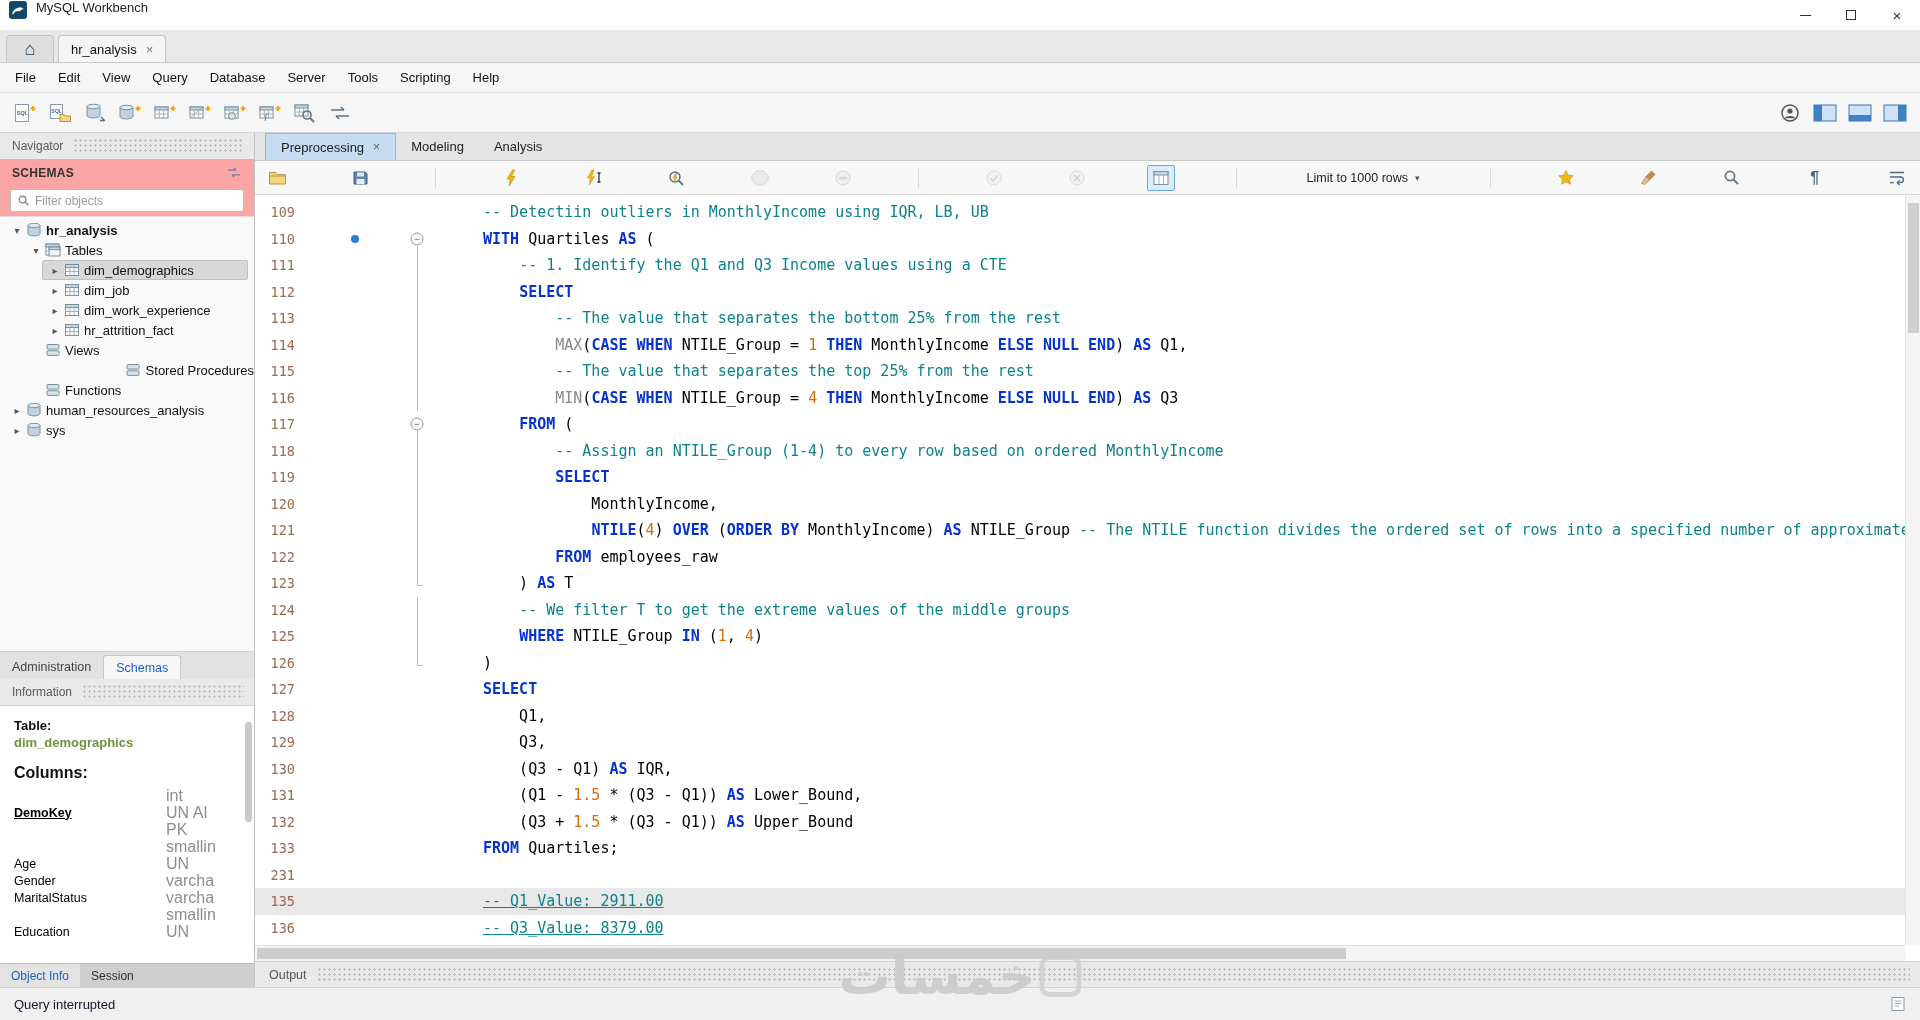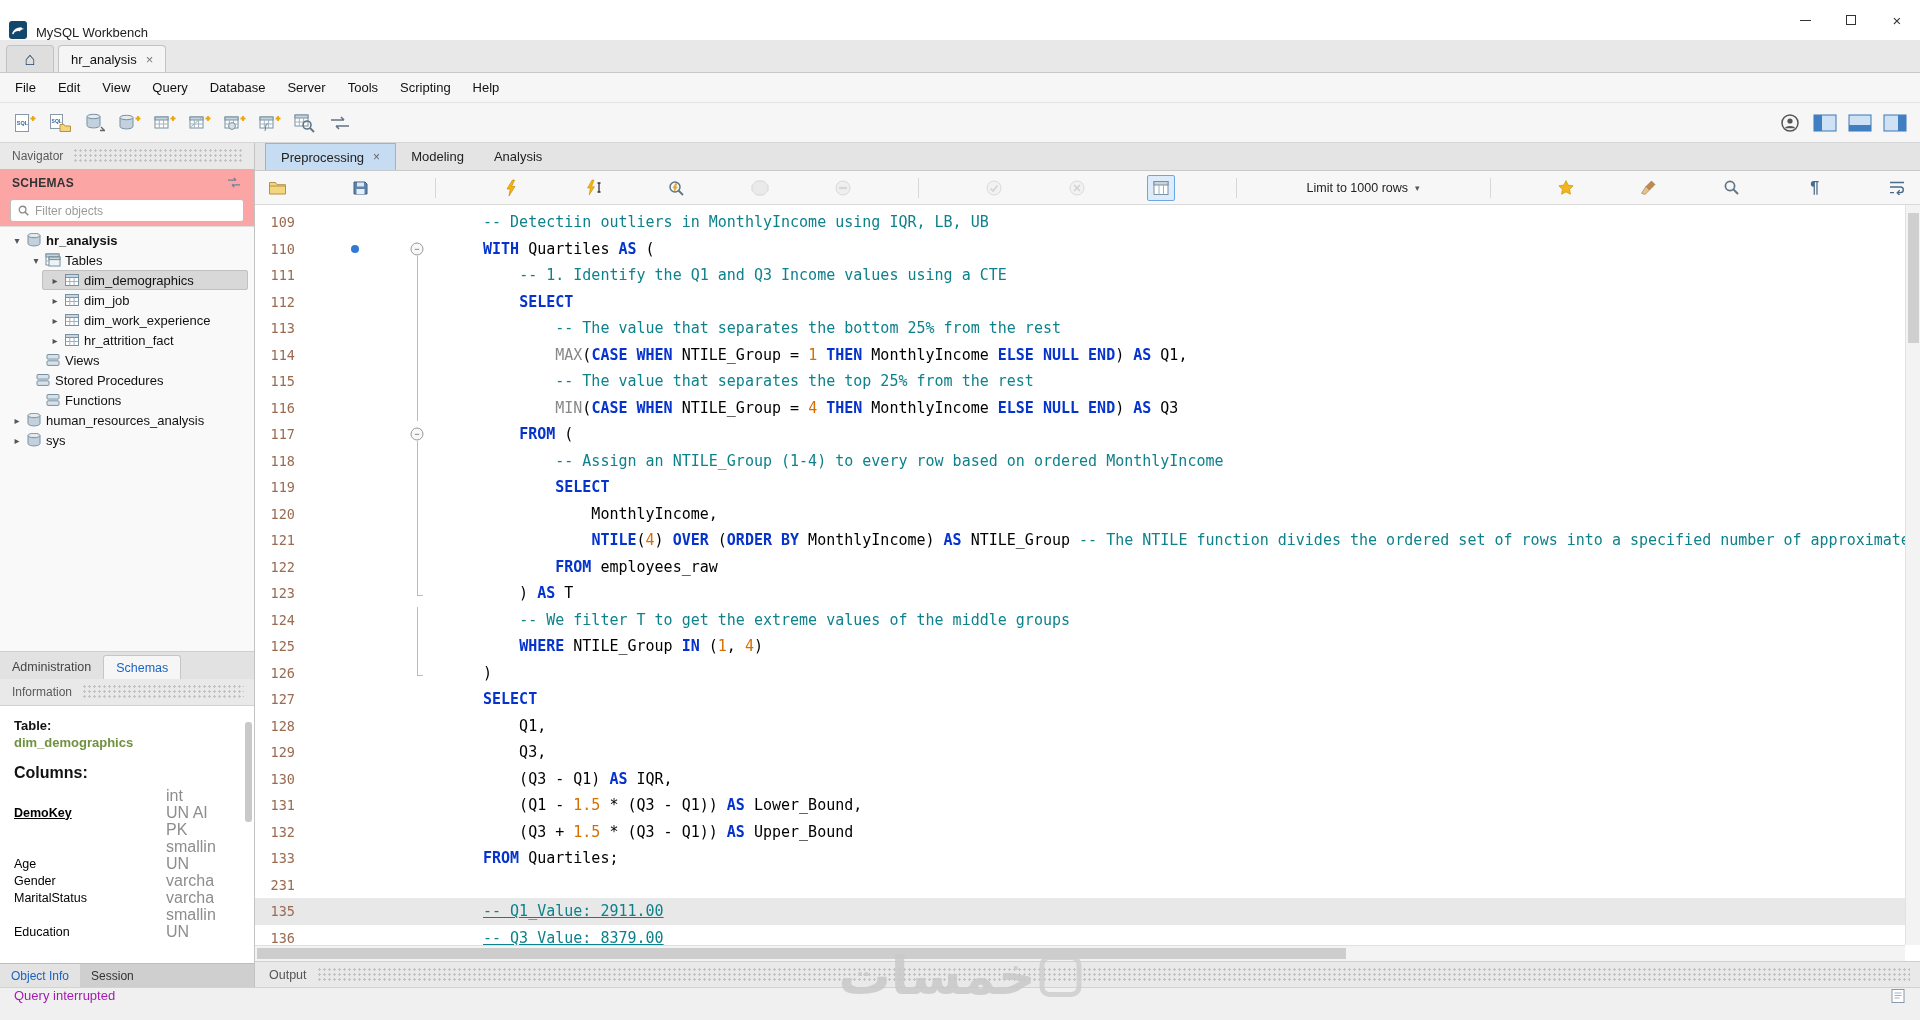--- a/index.html
+++ b/index.html
@@ -3,21 +3,21 @@
 <meta charset="utf-8">
 <style>
   * { box-sizing:border-box; margin:0; padding:0; }
   html,body { width:1920px; height:1020px; overflow:hidden; }
   body { font-family:"Liberation Sans","DejaVu Sans",sans-serif; background:#f0f0f0; color:#111; }
   :root { --kw:#0533cc; --com:#0d828c; --num:#d66e00; --fn:#888888; --ln:#9b6a50; --tabblue:#c6dcf2; --sel:#d8d8d8; }
 
   .app { position:relative; width:1920px; height:1020px; display:flex; flex-direction:column; background:#f0f0f0; }
 
   
-  .titlebar { height:40px; background:#ffffff; display:flex; align-items:flex-end; padding-left:8px; flex:none; }
+  .titlebar { height:30px; background:#ffffff; display:flex; align-items:flex-start; padding-left:8px; flex:none; }
   .titlebar .logo { width:20px; height:20px; margin-right:8px; display:flex; }
   .titlebar .title { font-size:13px; color:#222; }
   .win-controls { margin-left:auto; display:flex; height:100%; }
   .win-btn { width:46px; display:flex; align-items:center; justify-content:center; font-size:15px; color:#333; }
   .min-glyph { width:11px; border-top:1px solid #333; display:inline-block; }
   .max-glyph { width:10px; height:10px; border:1px solid #333; display:inline-block; }
 
   
   .conn-tabs { height:33px; background:#e8e8e8; border-bottom:1px solid #c9c9c9; display:flex; align-items:flex-end; padding-left:6px; flex:none; }
   .home-tab { width:48px; height:27px; background:#dedede; border:1px solid #c2c2c2; border-bottom:none; border-radius:4px 4px 0 0; display:flex; align-items:center; justify-content:center; }
@@ -114,21 +114,21 @@
   .ct .comu { color:var(--com); text-decoration:underline; }
   .ct .num { color:var(--num); }
   .ct .fn { color:var(--fn); }
 
   .hscroll { height:16px; background:#f3f3f3; border-top:1px solid #e0e0e0; position:relative; margin-right:15px; flex:none; }
   .hthumb { position:absolute; left:2px; top:2px; height:11px; width:66%; background:#cdcdcd; }
 
   .output-hdr { height:26px; background:#e9e9e9; border-top:1px solid #cfcfcf; display:flex; align-items:center; padding-left:14px; font-size:12.5px; color:#555; flex:none; }
 
   
-  .statusbar { height:33px; background:#f0f0f0; border-top:1px solid #d2d2d2; display:flex; align-items:flex-start; padding:0 14px; font-size:13px; color:#a21caf; flex:none; }
+  .statusbar { height:33px; background:#f0f0f0; border-top:1px solid #d2d2d2; display:flex; align-items:center; padding:0 14px; font-size:13px; color:#0f172a; flex:none; }
   .status-right { margin-left:auto; display:flex; }
 
   
   .watermark { position:absolute; left:50%; bottom:14px; transform:translateX(-50%); font-size:52px; font-weight:bold; color:#c9c9c9; opacity:.85; z-index:30; font-family:"DejaVu Sans",sans-serif; display:flex; align-items:center; gap:4px; direction:rtl; pointer-events:none; }
   .wm-logo { width:42px; height:42px; border:5px solid #cecece; border-radius:10px; }
 </style>
 </head>
 <body>
 
 <div class="app">
@@ -440,21 +440,21 @@
           <div class="tree-row" style="padding-left: 29px;">
             <span class="tree-arrow"></span>
             <span class="tree-icon">
               <svg width="16" height="14" viewBox="0 0 16 14">
                 <rect x="2" y="1.5" width="12" height="4.6" rx="1" fill="#d7e1e9" stroke="#78909f"></rect>
                 <rect x="2" y="7.8" width="12" height="4.6" rx="1" fill="#d7e1e9" stroke="#78909f"></rect>
               </svg>
             </span>
             <span class="tree-label">Views</span>
           </div>
-          <div class="tree-row" style="padding-left: 19px;">
+          <div class="tree-row" style="padding-left: 19px; justify-content: flex-end;">
             <span class="tree-arrow"></span>
             <span class="tree-icon">
               <svg width="16" height="14" viewBox="0 0 16 14">
                 <rect x="2" y="1.5" width="12" height="4.6" rx="1" fill="#d7e1e9" stroke="#78909f"></rect>
                 <rect x="2" y="7.8" width="12" height="4.6" rx="1" fill="#d7e1e9" stroke="#78909f"></rect>
               </svg>
             </span>
             <span class="tree-label">Stored Procedures</span>
           </div>
           <div class="tree-row" style="padding-left: 29px;">

